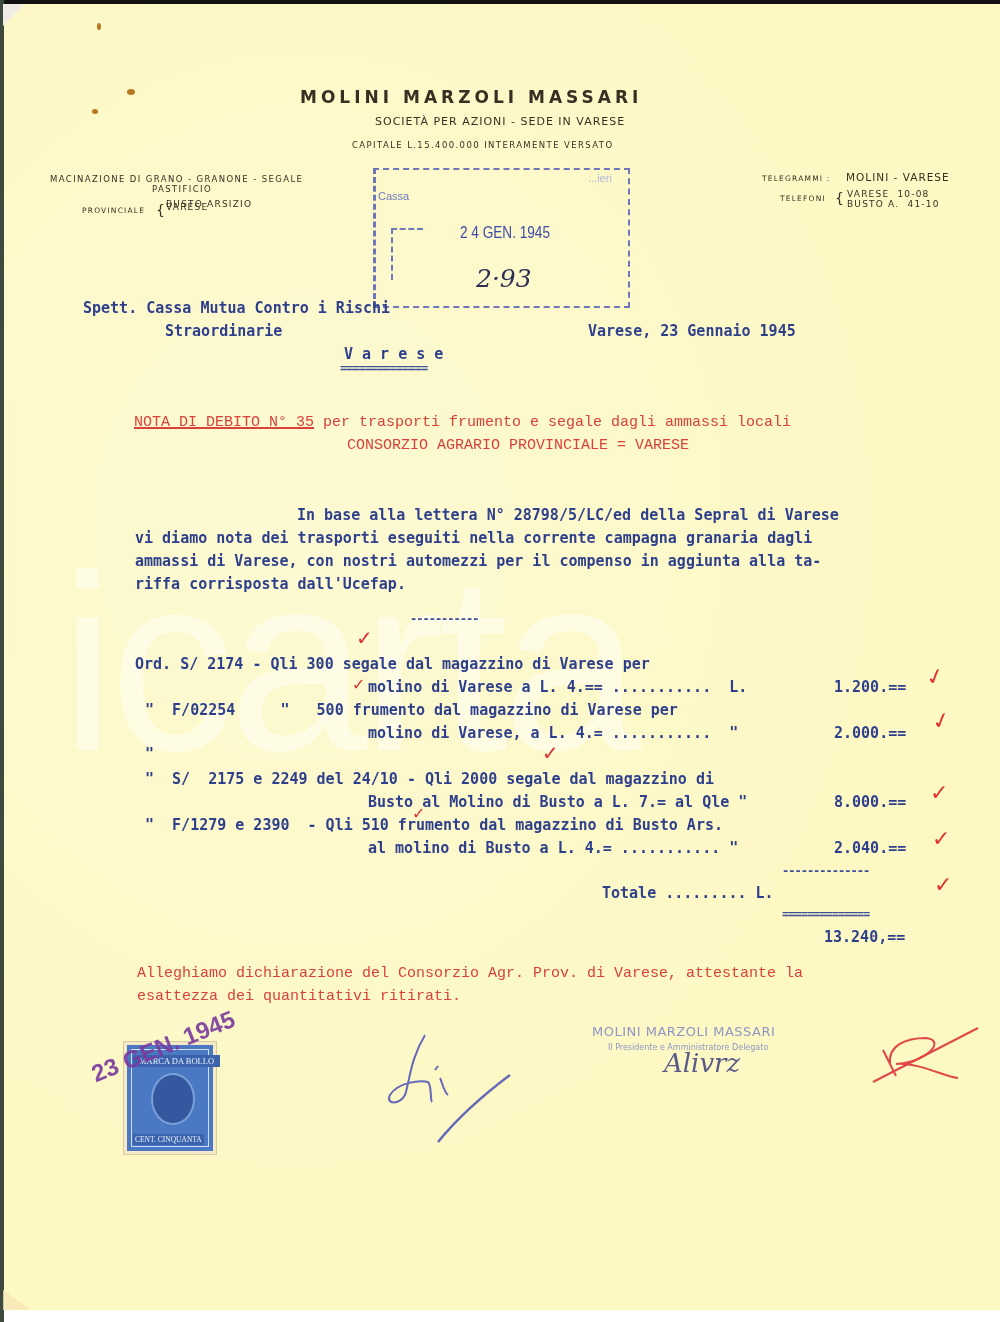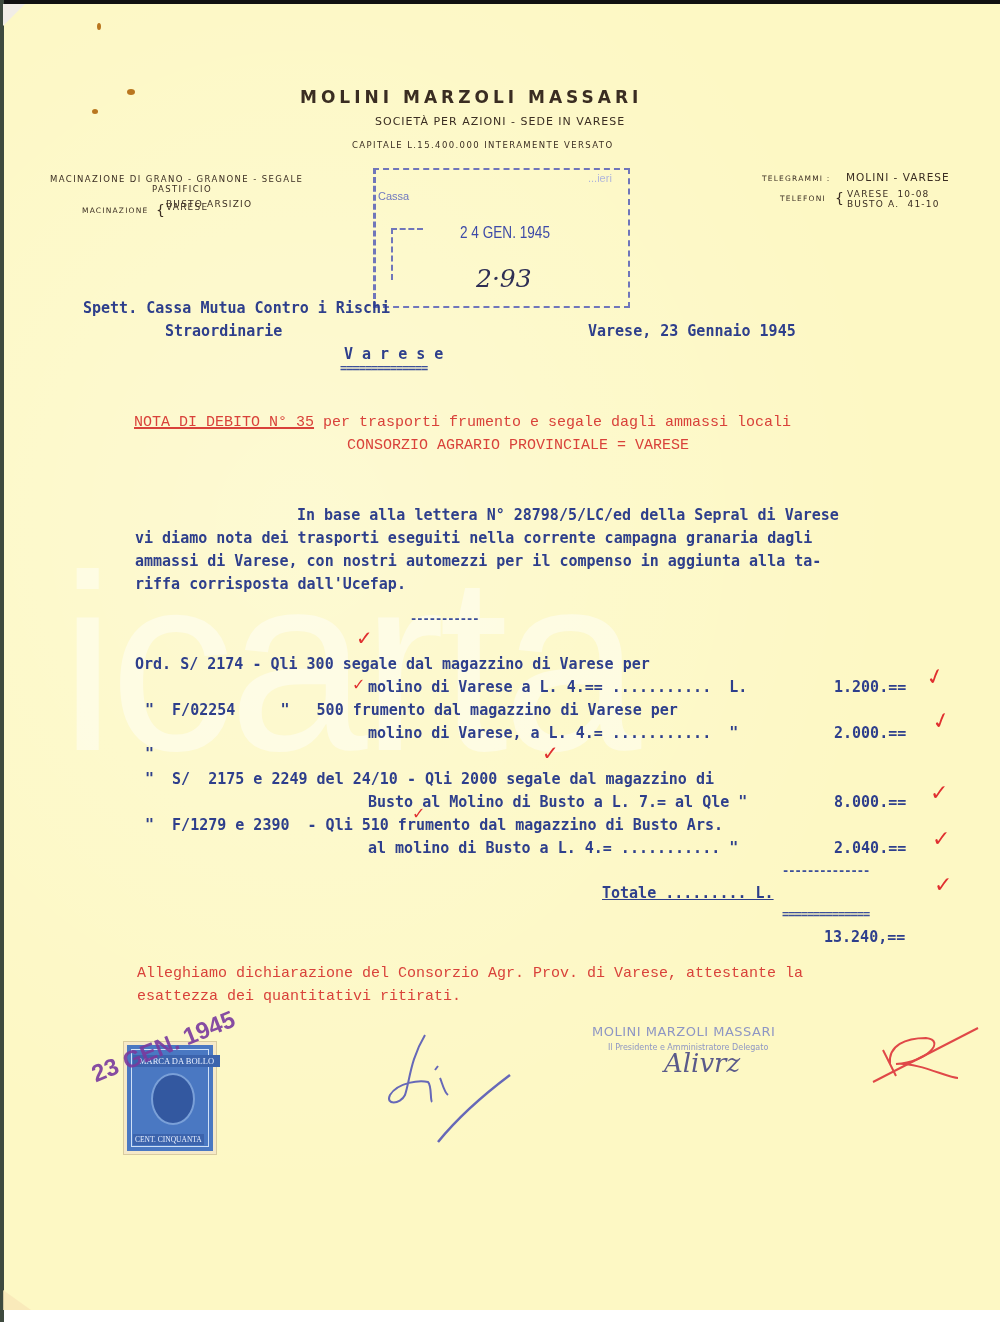--- a/index.html
+++ b/index.html
@@ -49,21 +49,21 @@
 <div class="stain" style="left:92px;top:109px;width:6px;height:5px;"></div>
 
 <div class="watermark">icarta</div>
 
 <div class="abs hdr hdr-title" style="left:300px;top:87px;">MOLINI MARZOLI MASSARI</div>
 <div class="abs hdr hdr-sub" style="left:375px;top:115px;">SOCIETÀ PER AZIONI - SEDE IN VARESE</div>
 <div class="abs hdr hdr-small" style="left:352px;top:140px;">CAPITALE L.15.400.000 INTERAMENTE VERSATO</div>
 
 <div class="abs hdr hdr-small" style="left:50px;top:174px;">MACINAZIONE DI GRANO - GRANONE - SEGALE</div>
 <div class="abs hdr hdr-small" style="left:152px;top:184px;">PASTIFICIO</div>
-<div class="abs hdr" style="left:82px;top:206px;font-size:7.5px;letter-spacing:1.2px;">MACINAZIONE</div>
+<div class="abs hdr" style="left:82px;top:206px;font-size:7.5px;letter-spacing:1.2px;">PROVINCIALE</div>
 <div class="abs hdr" style="left:156px;top:200px;font-size:14px;line-height:20px;">{</div>
 <div class="abs hdr hdr-small2" style="left:166px;top:202px;">VARESE</div>
 <div class="abs hdr hdr-small2" style="left:166px;top:199px;">BUSTO ARSIZIO</div>
 
 <div class="abs hdr" style="left:762px;top:174px;font-size:7.5px;letter-spacing:1.2px;">TELEGRAMMI :</div>
 <div class="abs hdr hdr-sub" style="left:846px;top:171px;font-size:10.5px;">MOLINI - VARESE</div>
 <div class="abs hdr" style="left:780px;top:194px;font-size:7.5px;letter-spacing:1.2px;">TELEFONI</div>
 <div class="abs hdr" style="left:835px;top:188px;font-size:14px;line-height:20px;">{</div>
 <div class="abs hdr hdr-small2" style="left:847px;top:189px;">VARESE  10-08</div>
 <div class="abs hdr hdr-small2" style="left:847px;top:199px;">BUSTO A.  41-10</div>
@@ -102,21 +102,21 @@
 
 <div class="abs tw" style="left:145px;top:770px;">"  S/  2175 e 2249 del 24/10 - Qli 2000 segale dal magazzino di</div>
 <div class="abs tw" style="left:368px;top:793px;">Busto al Molino di Busto a L. 7.= al Qle "</div>
 <div class="abs tw" style="left:834px;top:793px;">8.000.==</div>
 
 <div class="abs tw" style="left:145px;top:816px;">"  F/1279 e 2390  - Qli 510 frumento dal magazzino di Busto Ars.</div>
 <div class="abs tw" style="left:368px;top:839px;">al molino di Busto a L. 4.= ........... "</div>
 <div class="abs tw" style="left:834px;top:839px;">2.040.==</div>
 
 <div class="abs dash" style="left:782px;top:864px;">--------------</div>
-<div class="abs tw" style="left:602px;top:884px;text-decoration:underline;">Totale ......... L.</div>
+<div class="abs tw" style="left:602px;top:884px;">Totale ......... L.</div>
 <div class="abs tw" style="left:824px;top:928px;">13.240,==</div>
 <div class="abs dash" style="left:782px;top:907px;">==============</div>
 
 <div class="check" style="left:356px;top:626px;font-size:20px;">✓</div>
 <div class="check" style="left:352px;top:675px;font-size:16px;">✓</div>
 <div class="check" style="left:926px;top:664px;transform:rotate(-15deg);">✓</div>
 <div class="check" style="left:932px;top:708px;transform:rotate(-15deg);">✓</div>
 <div class="check" style="left:542px;top:741px;font-size:20px;">✓</div>
 <div class="check" style="left:412px;top:804px;font-size:16px;">✓</div>
 <div class="check" style="left:930px;top:780px;">✓</div>

